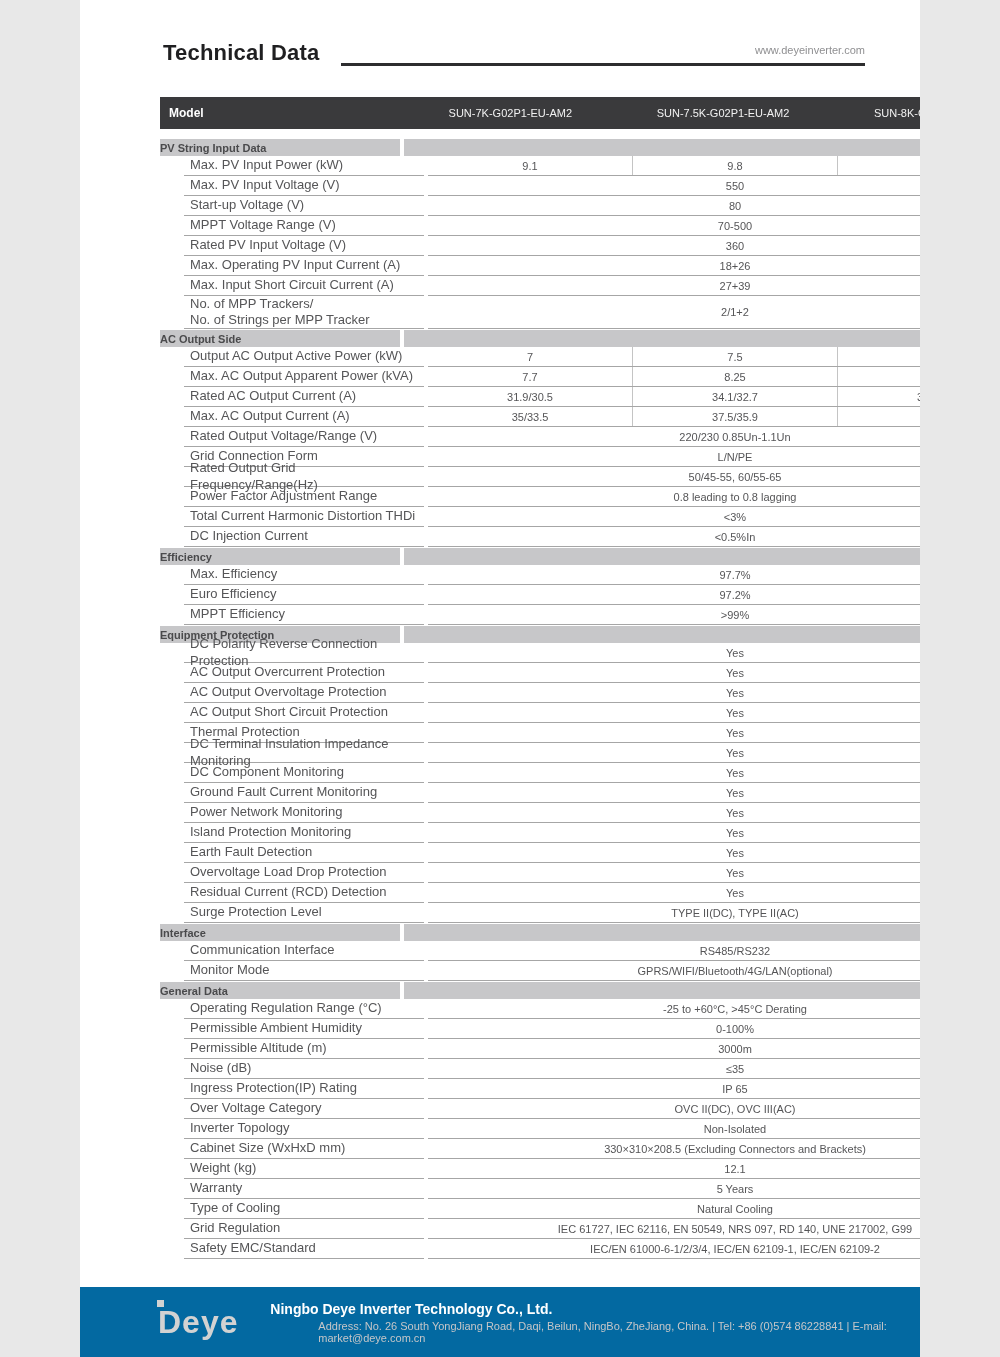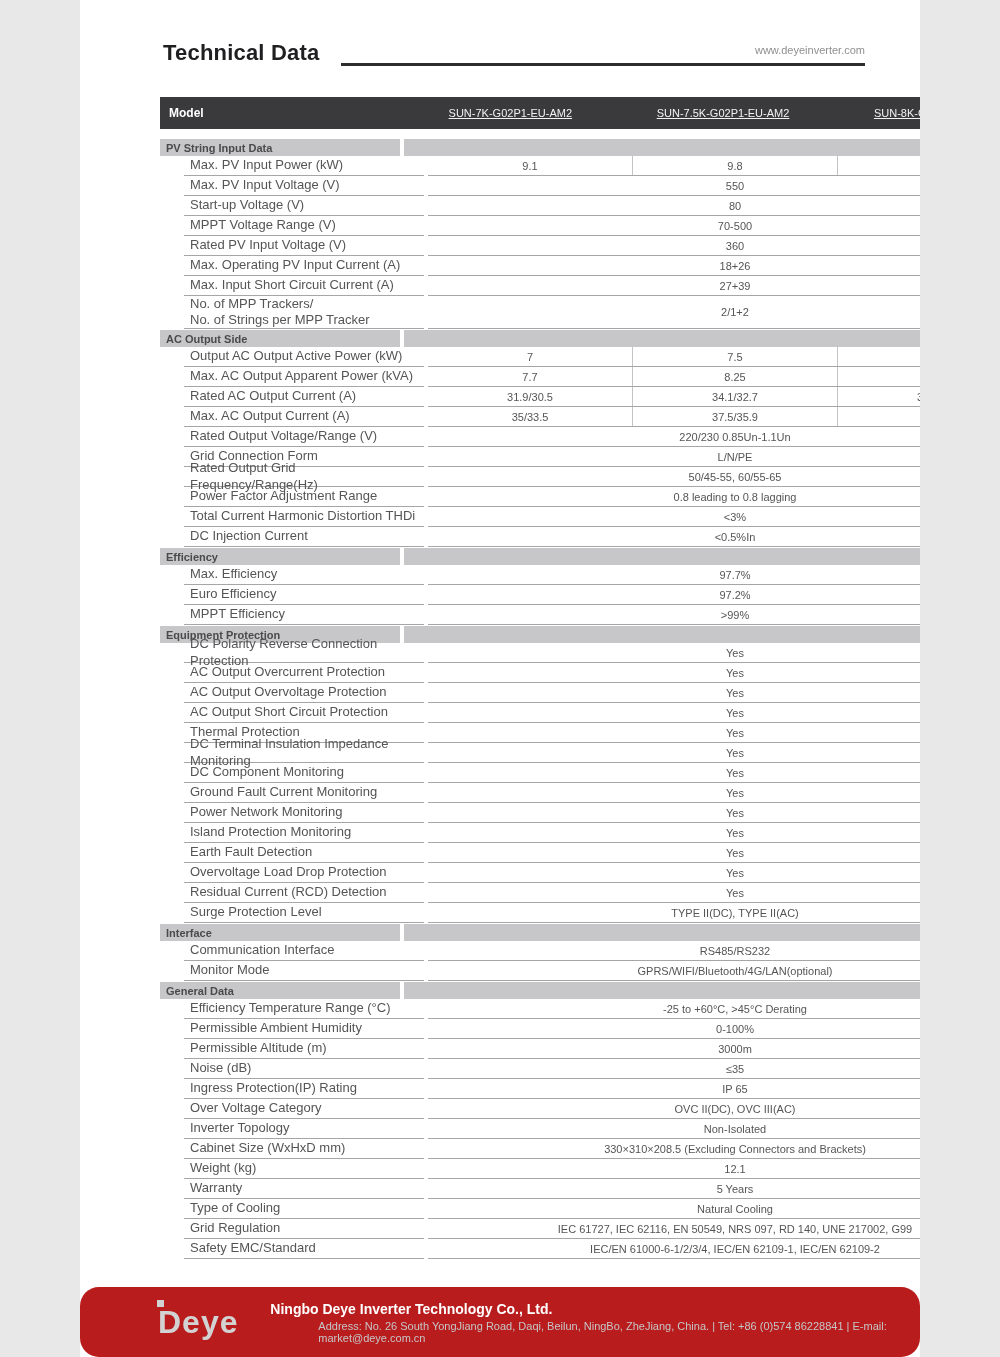--- a/index.html
+++ b/index.html
@@ -21,44 +21,44 @@
   .site-url {
     position:absolute; right:17px; top:6px; font-size:11px; color:#8f8f91;
   }
   
   .spec-table { position:absolute; left:80px; top:97px; width:882px; }
   .model-bar {
     display:flex; align-items:center; height:32px; background:#3a3a3c;
     color:#ffffff; margin-bottom:10px;
   }
   .model-bar .m-label { width:244px; padding-left:9px; font-size:12px; font-weight:700; }
-  .model-bar .m-col { flex:1; text-align:center; font-size:11px; font-weight:400; color:#f2f2f2;text-decoration:underline; }
+  .model-bar .m-col { flex:1; text-align:center; font-size:11px; font-weight:400; color:#f2f2f2; }
   .section-bar { display:flex; height:17px; margin-top:1px; }
   .section-bar .bar-label {
     width:240px; background:#c7c7c9; display:flex; align-items:center;
-    padding-left:6px; font-size:11px; font-weight:700; color:#4a4a4c;
+    font-size:11px; font-weight:700; color:#4a4a4c;
   }
   .section-bar .bar-values { flex:1; background:#c7c7c9; }
   .gap { width:4px; background:#ffffff; }
   .spec-row { display:flex; height:20px; }
   .spec-row.tall { height:33px; }
   .cell-label {
     width:240px; border-bottom:1px solid #a6a6a6; display:flex; align-items:center;
     padding-left:6px; font-size:13px; color:#555557; white-space:pre-line; line-height:1.25;margin-left:24px;
   }
   .cell-values { flex:1; border-bottom:1px solid #a6a6a6; display:flex; }
   .vcell {
     flex:1; display:flex; align-items:center; justify-content:center;
     font-size:11px; color:#555557; text-align:center;
   }
   .vcell + .vcell { border-left:1px solid #c4c4c4;text-align:right; }
   
   .footer {
-    position:absolute; left:0; right:0; bottom:0; height:70px; background:#b91c1c;
-    display:flex; align-items:center;border-radius:19px;
+    position:absolute; left:0; right:0; bottom:0; height:70px; background:#0369a1;
+    display:flex; align-items:center;
   }
   .logo { position:relative; margin-left:78px; width:110px; }
   .logo-text {
     font-size:32px; font-weight:700; color:#d2d2d2; letter-spacing:1px; line-height:1;
   }
   .logo-dot {
     position:absolute; left:-1px; top:-6px; width:7px; height:7px; background:#d2d2d2;
   }
   .footer-text { margin-left:14px; }
   .footer-company { font-size:14px; font-weight:700; color:#ffffff; margin-bottom:3px; }
@@ -377,21 +377,21 @@
         <div class="cell-values">
           <div class="vcell">GPRS/WIFI/Bluetooth/4G/LAN(optional)</div>
         </div>
       </div>
       <div class="section-bar">
         <div class="bar-label">General Data</div>
         <div class="gap"></div>
         <div class="bar-values"></div>
       </div>
       <div class="spec-row">
-        <div class="cell-label">Efficiency Temperature Range (°C)</div>
+        <div class="cell-label">Operating Regulation Range (°C)</div>
         <div class="gap"></div>
         <div class="cell-values">
           <div class="vcell">-25 to +60°C, &gt;45°C Derating</div>
         </div>
       </div>
       <div class="spec-row">
         <div class="cell-label">Permissible Ambient Humidity</div>
         <div class="gap"></div>
         <div class="cell-values">
           <div class="vcell">0-100%</div>

